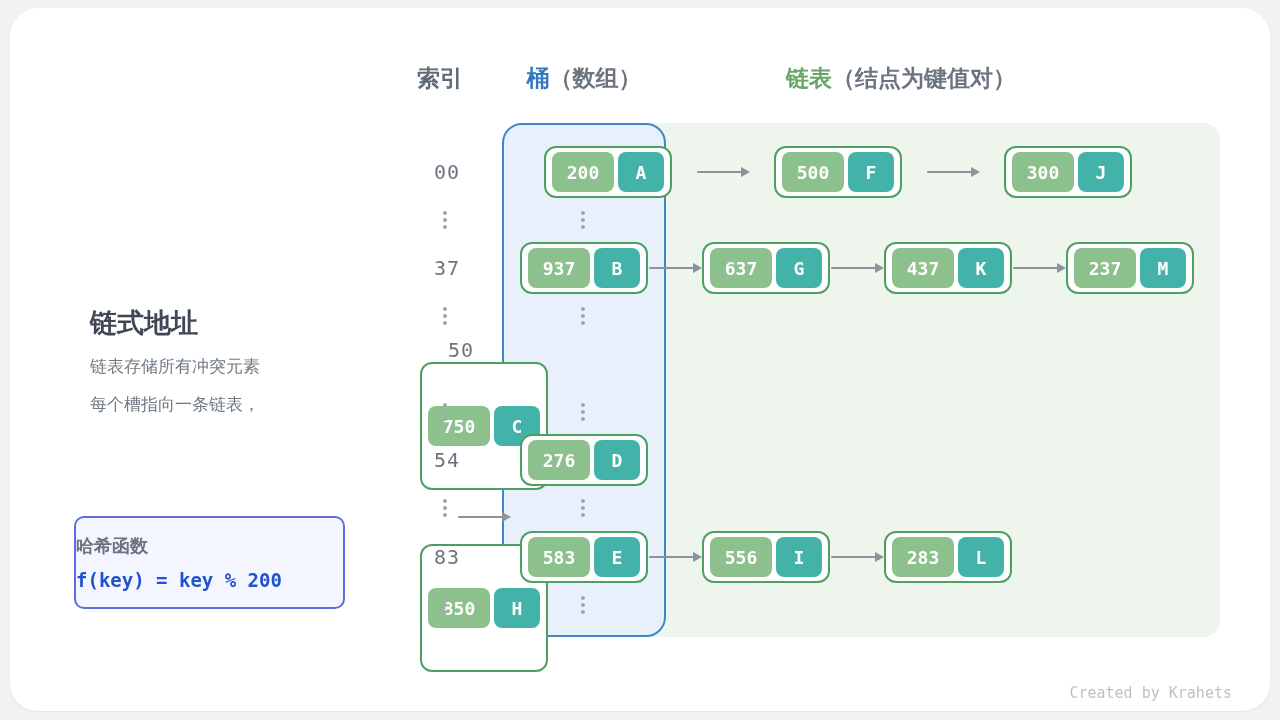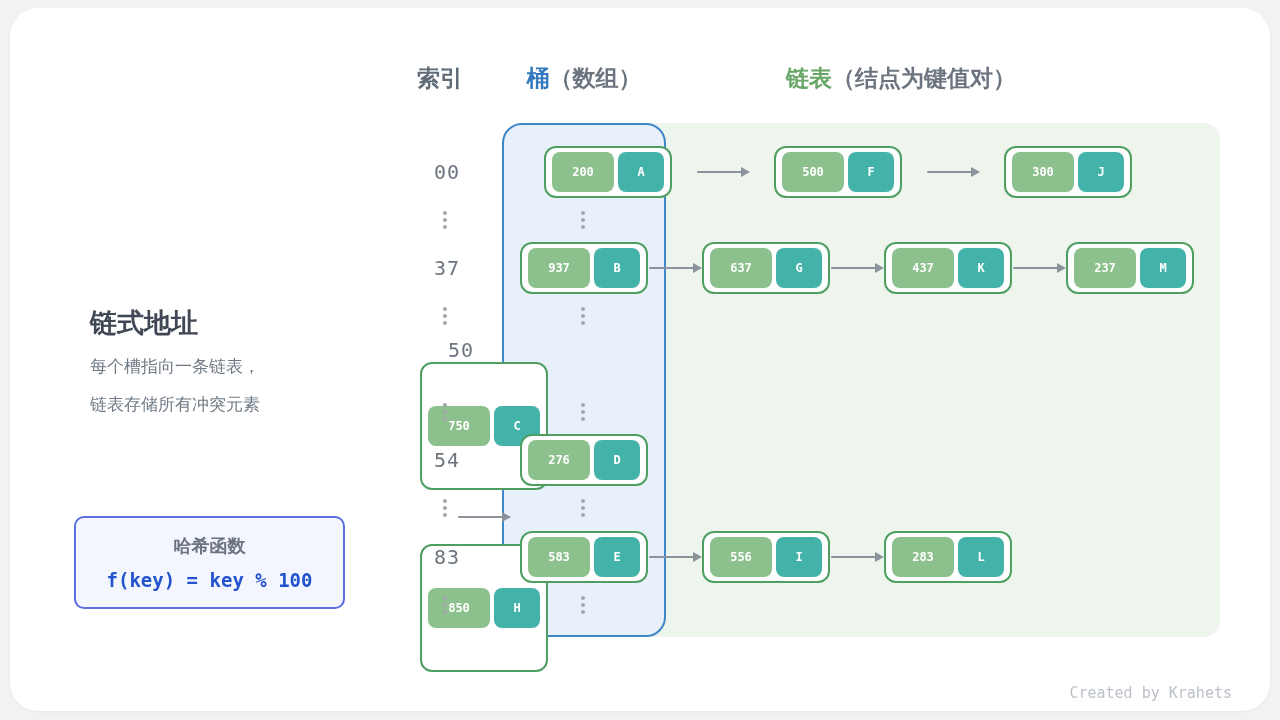--- a/index.html
+++ b/index.html
@@ -26,40 +26,40 @@
   #rows{position:absolute;inset:0;z-index:3;}
   .row{position:absolute;left:410px;height:52px;display:flex;align-items:center;}
   .idx{width:40px;margin-right:60px;text-align:right;
     font-family:"DejaVu Sans Mono","Liberation Mono",monospace;
     font-size:20px;letter-spacing:1px;color:var(--index-text,#6c757f);}
   .node{box-sizing:border-box;flex:0 0 128px;width:128px;height:52px;
     border:2.5px solid var(--node-border,#4f9f63);border-radius:12px;background:#fff;
     display:flex;align-items:center;justify-content:center;gap:4px;}
   .cell{display:flex;align-items:center;justify-content:center;height:40px;border-radius:8px;
     color:var(--node-text,#ffffff);font-family:"DejaVu Sans Mono","Liberation Mono",monospace;
-    font-size:12px;font-weight:bold;}
+    font-size:18px;font-weight:bold;}
   .cell.key{width:62px;background:var(--key-bg,#8cc08c);}
   .cell.val{width:46px;background:var(--val-bg,#43b3a9);}
   .arrow{position:relative;flex:0 0 54px;width:54px;height:52px;}
   .a-line{position:absolute;left:1px;right:8px;top:50%;margin-top:-1.25px;height:2.5px;
     background:var(--arrow,#8d939b);border-radius:2px;}
   .a-head{position:absolute;right:0;top:50%;margin-top:-5.5px;width:0;height:0;
     border-left:9px solid var(--arrow,#8d939b);
     border-top:5.5px solid transparent;border-bottom:5.5px solid transparent;}
   .vdots{position:absolute;display:flex;flex-direction:column;gap:3px;align-items:center;width:4px;}
   .vdots .dot{width:4px;height:4px;border-radius:50%;background:var(--dots,#a2a7ae);}
   
   .left-title{position:absolute;left:80px;top:297px;font-size:27px;font-weight:700;
     color:var(--title-text,#3f4754);}
   .left-desc{position:absolute;left:80px;top:340px;font-size:17px;line-height:38px;
     color:var(--desc-text,#6f7a85);}
   .hash-box{position:absolute;left:64px;top:508px;width:271px;height:93px;box-sizing:border-box;
     border:2px solid var(--hash-box-border,#5c6fe0);border-radius:10px;
     background:var(--hash-box-bg,#f3f6ff);display:flex;flex-direction:column;
-    align-items:center;justify-content:center;gap:11px;}
+    align-items:flex-start;justify-content:center;gap:11px;}
   .hash-title{font-size:18px;font-weight:600;color:var(--hash-title,#6b7280);}
   .hash-formula{font-family:"DejaVu Sans Mono","Liberation Mono",monospace;
     font-size:19px;font-weight:bold;color:var(--hash-formula,#2353cc);}
   .credit{position:absolute;right:38px;top:676px;
     font-family:"DejaVu Sans Mono","Liberation Mono",monospace;
     font-size:15px;color:var(--credit,#bcc1c9);}
 </style>
 </head>
 <body>
 
@@ -225,24 +225,24 @@
         </div>
         <div class="vdots" style="top: 588px; left: 571px;">
           <span class="dot"></span>
           <span class="dot"></span>
           <span class="dot"></span>
         </div>
       </div>
 
     <div class="left-title">链式地址</div>
     <div class="left-desc">
+      <div>链表存储所有冲突元素</div>
       <div>每个槽指向一条链表，</div>
-      <div>链表存储所有冲突元素</div>
     </div>
 
     <div class="hash-box">
       <div class="hash-title">哈希函数</div>
-      <div class="hash-formula">f(key) = key % 100</div>
+      <div class="hash-formula">f(key) = key % 200</div>
     </div>
 
     <div class="credit">Created by Krahets</div>
   </div>
 </div>
 
 </body></html>

